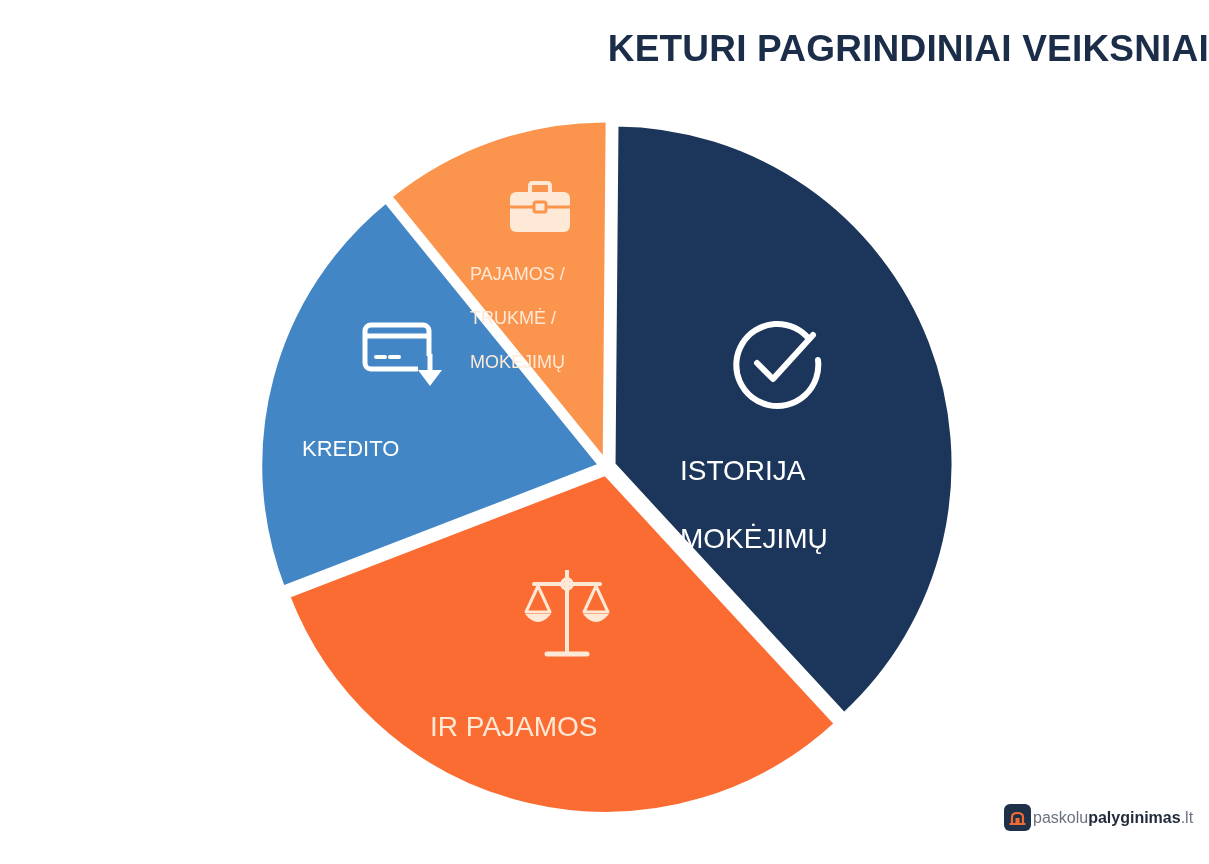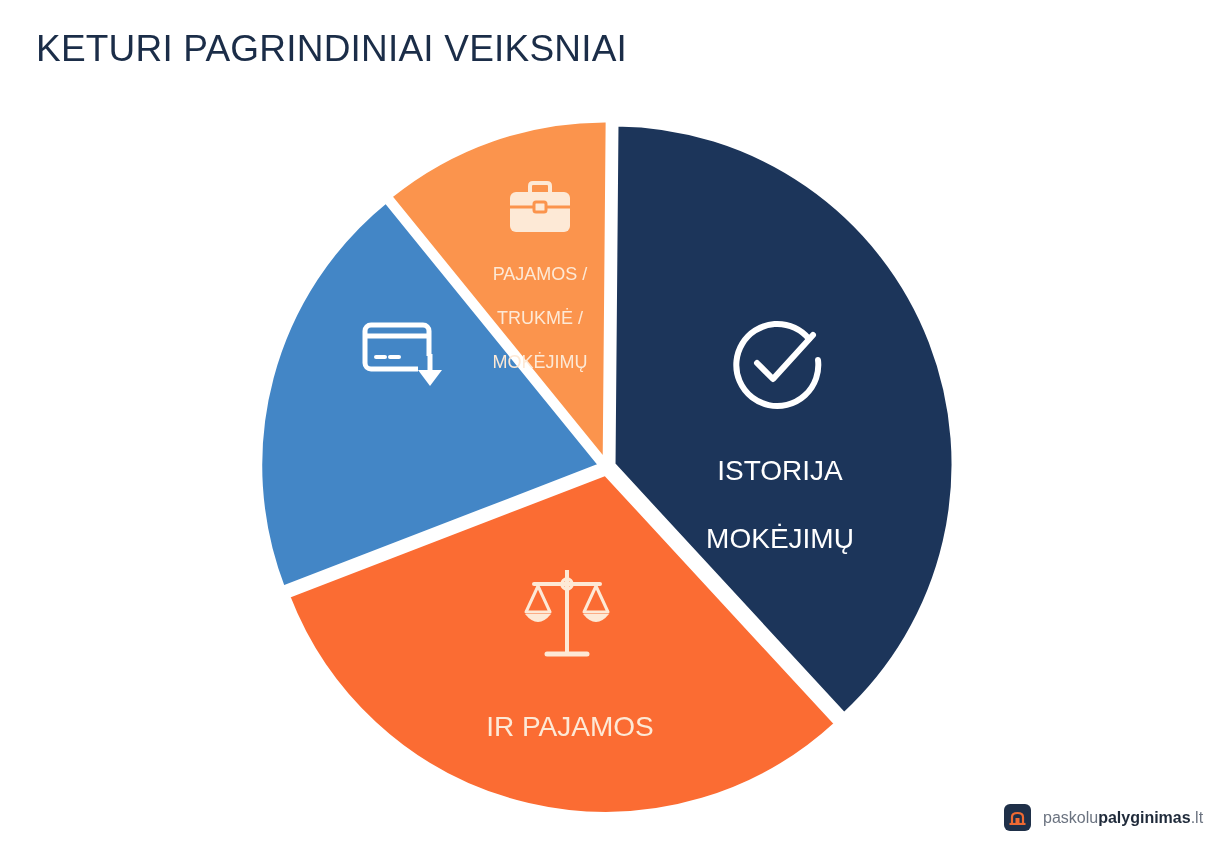--- a/index.html
+++ b/index.html
@@ -4,37 +4,37 @@
   <style>
     html, body { margin: 0; padding: 0; }
     body {
       width: 1209px; height: 864px; overflow: hidden;
       background: #ffffff;
       font-family: "Liberation Sans", "DejaVu Sans", sans-serif;
       position: relative;
     }
     .title {
       position: absolute; left: 0; right: 0; top: 28px;
-      text-align: left;
-      font-size: 37px; font-weight: 400; letter-spacing: 0.2px;
+      text-align: right;
+      font-size: 37px; font-weight: 700; letter-spacing: 0.2px;
       color: #1b2d48;
       padding-left: 36px;
     }
     #pie { position: absolute; left: 0; top: 0; }
     .label {
-      position: absolute; text-align: center; color: #ffffff;
+      position: absolute; color: #ffffff;
       font-weight: 500; line-height: 1.22; white-space: pre-line;
     }
     .label.small { font-size: 18px; color: #fde9d6; }
     .label.medium { font-size: 22px; }
     .label.large { font-size: 28px; }
     .icon { position: absolute; }
     .brand {
       position: absolute; left: 1004px; top: 804px;
-      display: flex; align-items: center; gap: 12px;
+      display: flex; align-items: center; gap: 2px;
     }
     .brand-logo {
       width: 27px; height: 27px; border-radius: 6px; background: #1f3049;
       display: flex; align-items: center; justify-content: center;
     }
     .brand-text { font-size: 16px; color: #6b7380; }
     .brand-text b { color: #1f2a3a; font-weight: 700; }
   </style>
 </head>
 <body>
@@ -74,20 +74,21 @@
 <svg class="icon" style="left:362px; top:322px;" width="84" height="68" viewBox="0 0 84 68">
   <rect x="3" y="3" width="64" height="44" rx="6" fill="none" stroke="#fff" stroke-width="5"></rect>
   <line x1="3" y1="14" x2="67" y2="14" stroke="#fff" stroke-width="5"></line>
   <line x1="14" y1="35" x2="23" y2="35" stroke="#fff" stroke-width="4" stroke-linecap="round"></line>
   <line x1="28" y1="35" x2="37" y2="35" stroke="#fff" stroke-width="4" stroke-linecap="round"></line>
   <rect x="56" y="34" width="28" height="34" fill="#4386c6"></rect>
   <line x1="68" y1="32" x2="68" y2="50" stroke="#fff" stroke-width="5"></line>
   <path d="M56 48 L80 48 L68 64 Z" fill="#fff"></path>
 </svg>
 <div class="label medium" style="left:302px; top:409px; width:200px;">
+  <div>KREDITO</div>
 </div>
 
 <svg class="icon" style="left:508px; top:180px;" width="64" height="54" viewBox="0 0 64 54">
   <path d="M22 12 V6 Q22 3 25 3 H39 Q42 3 42 6 V12" fill="none" stroke="#fde9d6" stroke-width="4"></path>
   <rect x="2" y="12" width="60" height="40" rx="6" fill="#fde9d6"></rect>
   <line x1="2" y1="27" x2="62" y2="27" stroke="#fb944d" stroke-width="3"></line>
   <rect x="26" y="22" width="12" height="10" rx="2" fill="#fde9d6" stroke="#fb944d" stroke-width="3"></rect>
 </svg>
 <div class="label small" style="left:470px; top:242px; width:140px;">
   <div>PAJAMOS /</div>

